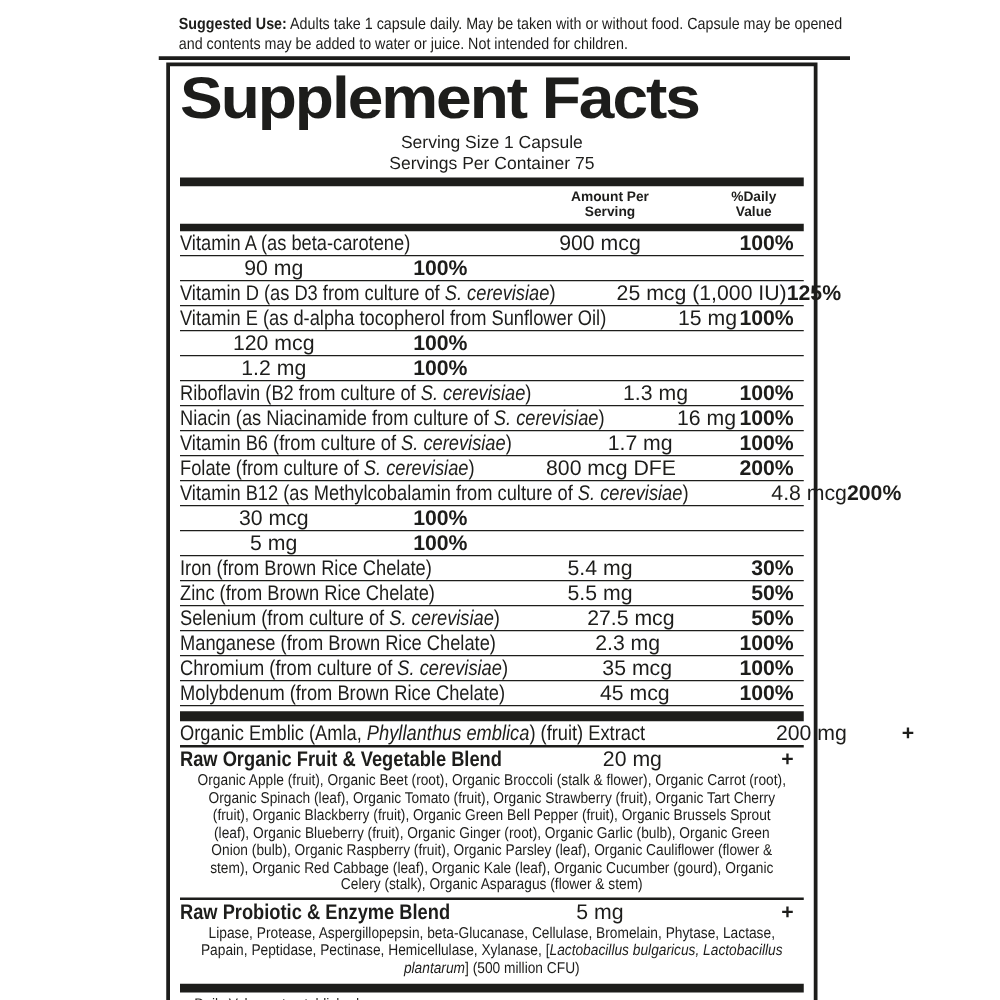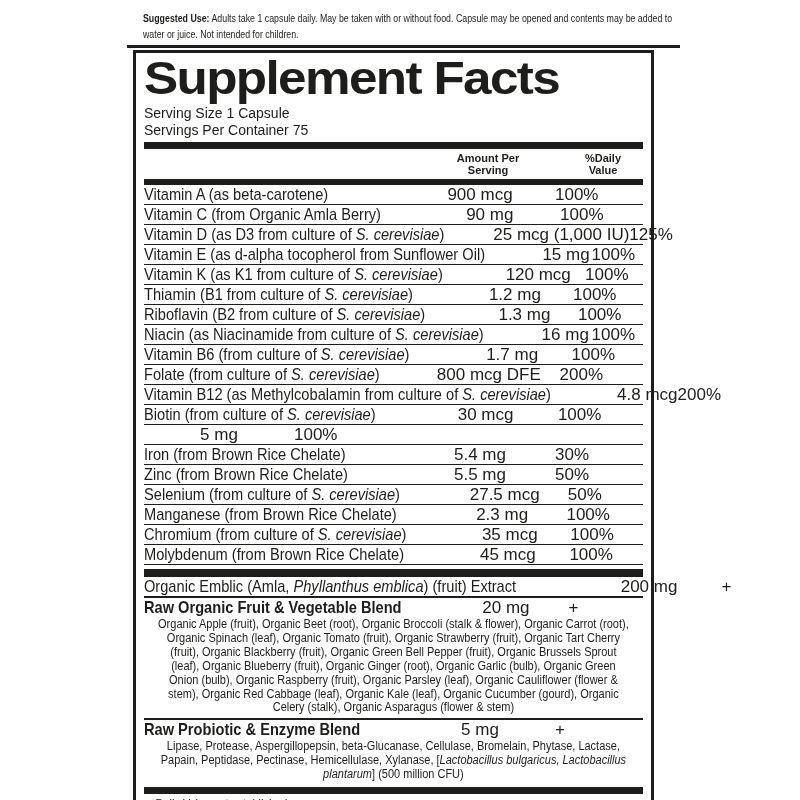--- a/index.html
+++ b/index.html
@@ -1,48 +1,48 @@
 <!DOCTYPE html>
 <html><head>
 <meta charset="utf-8">
 <style>
   html,body{margin:0;padding:0;}
   body{width:800px;height:800px;background:#ffffff;position:relative;
        font-family:"Liberation Sans","DejaVu Sans",sans-serif;color:#1d1d1b;
        -webkit-font-smoothing:antialiased;}
   .label{position:absolute;left:127px;top:11px;width:553px;}
   .cxblock{display:block;transform:scaleX(0.88);transform-origin:0 0;width:113.6%;}
-  .suggested{margin:0 0 0 16px;font-size:10px;line-height:15.5px;}
+  .suggested{margin:0 0 0 16px;font-size:13px;line-height:15.5px;}
   .suggested b{font-weight:bold;}
   .top-rule{height:3px;background:#1d1d1b;margin-top:3px;}
   .facts-box{margin:2px 0 0 6px;width:499px;border:3px solid #1d1d1b;padding:0 8px;background:#fff;}
   .panel-title{font-weight:bold;font-size:47px;line-height:48px;letter-spacing:-1.5px;
                margin:1px 0 3px;transform:scaleX(1.09);transform-origin:0 50%;white-space:nowrap;}
-  .serving{font-size:14px;line-height:16.5px;}
+  .serving{font-size:14px;line-height:16.5px;text-align:center;}
   .bar{background:#1d1d1b;}
   .bar-a{height:7px;margin-top:4px;}
   .bar-b{height:6px;}
   .bar-c{height:8px;margin-top:4px;}
   .bar-d{height:7px;margin-top:2px;}
   .col-headers{display:flex;justify-content:flex-end;font-weight:bold;font-size:11px;
                line-height:11.5px;padding:4px 0 3px;}
   .col-amount{width:150px;display:flex;justify-content:center;text-align:center;}
   .col-amount span{width:86px;}
   .col-dv{width:80px;display:flex;justify-content:center;text-align:center;}
   .col-dv span{width:48px;}
   .row{display:flex;align-items:baseline;border-top:1px solid #1d1d1b;padding:2px 0;
        font-size:17px;line-height:15px;}
   .rows .row:first-child{border-top:none;}
   .rows{border-bottom:1px solid #1d1d1b;}
   .lower .row:first-child{border-top:none;gap:44px;}
   .row.blend-row{border-top-width:2px;}
   .row .name{flex:1;white-space:nowrap;overflow:visible;}
   .row .name .cx{display:inline-block;transform:scaleX(0.86);transform-origin:0 50%;}
   .row .amt{width:150px;text-align:center;white-space:nowrap;}
-  .row .dv{width:80px;padding-right:8px;}
+  .row .dv{width:80px;text-align:right;padding-right:8px;font-weight:bold;}
   .blend-row .name{font-weight:bold;}
   .blend-ingredients{font-size:12.5px;line-height:13.9px;padding:1px 14px 3px;}
   .blend-ingredients .cxblock{text-align:center;}
   .footnote{font-size:11px;line-height:13px;padding:3px 0 4px 2px;}
   i{font-style:italic;}
 </style>
 </head>
 <body>
 
 <div class="label">
@@ -72,41 +72,38 @@
 
     <div class="bar bar-b"></div>
 
     <div class="rows">
         <div class="row">
           <div class="name"><div class="cx" style="display: inline-block;"><span>Vitamin A (as beta-carotene)</span></div></div>
           <div class="amt">900 mcg</div>
           <div class="dv">100%</div>
         </div>
         <div class="row">
-          <div class="name"><div class="cx" style="display: inline-block;"><span>Vitamin C (from Organic Amla Berry)</span></div></div>
           <div class="amt">90 mg</div>
           <div class="dv">100%</div>
         </div>
         <div class="row">
           <div class="name"><div class="cx" style="display: inline-block;"><span>Vitamin D (as D3 from culture of </span><i>S. cerevisiae</i><span>)</span></div></div>
           <div class="amt">25 mcg (1,000 IU)</div>
           <div class="dv">125%</div>
         </div>
         <div class="row">
           <div class="name"><div class="cx" style="display: inline-block;"><span>Vitamin E (as d-alpha tocopherol from Sunflower Oil)</span></div></div>
           <div class="amt">15 mg</div>
           <div class="dv">100%</div>
         </div>
         <div class="row">
-          <div class="name"><div class="cx" style="display: inline-block;"><span>Vitamin K (as K1 from culture of </span><i>S. cerevisiae</i><span>)</span></div></div>
           <div class="amt">120 mcg</div>
           <div class="dv">100%</div>
         </div>
         <div class="row">
-          <div class="name"><div class="cx" style="display: inline-block;"><span>Thiamin (B1 from culture of </span><i>S. cerevisiae</i><span>)</span></div></div>
           <div class="amt">1.2 mg</div>
           <div class="dv">100%</div>
         </div>
         <div class="row">
           <div class="name"><div class="cx" style="display: inline-block;"><span>Riboflavin (B2 from culture of </span><i>S. cerevisiae</i><span>)</span></div></div>
           <div class="amt">1.3 mg</div>
           <div class="dv">100%</div>
         </div>
         <div class="row">
           <div class="name"><div class="cx" style="display: inline-block;"><span>Niacin (as Niacinamide from culture of </span><i>S. cerevisiae</i><span>)</span></div></div>
@@ -122,21 +119,20 @@
           <div class="name"><div class="cx" style="display: inline-block;"><span>Folate (from culture of </span><i>S. cerevisiae</i><span>)</span></div></div>
           <div class="amt">800 mcg DFE</div>
           <div class="dv">200%</div>
         </div>
         <div class="row">
           <div class="name"><div class="cx" style="display: inline-block;"><span>Vitamin B12 (as Methylcobalamin from culture of </span><i>S. cerevisiae</i><span>)</span></div></div>
           <div class="amt">4.8 mcg</div>
           <div class="dv">200%</div>
         </div>
         <div class="row">
-          <div class="name"><div class="cx" style="display: inline-block;"><span>Biotin (from culture of </span><i>S. cerevisiae</i><span>)</span></div></div>
           <div class="amt">30 mcg</div>
           <div class="dv">100%</div>
         </div>
         <div class="row">
           <div class="amt">5 mg</div>
           <div class="dv">100%</div>
         </div>
         <div class="row">
           <div class="name"><div class="cx" style="display: inline-block;"><span>Iron (from Brown Rice Chelate)</span></div></div>
           <div class="amt">5.4 mg</div>

